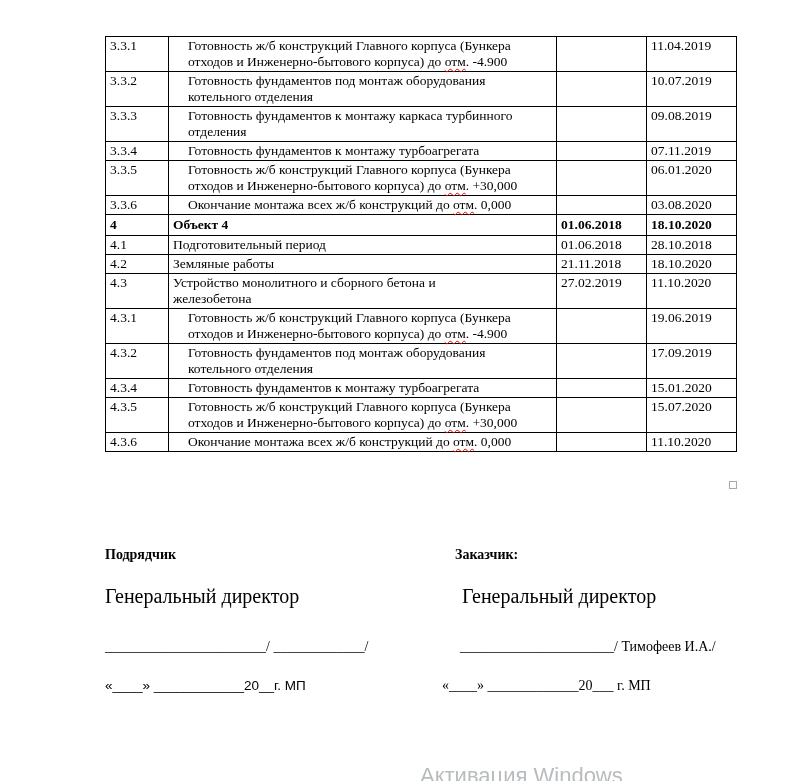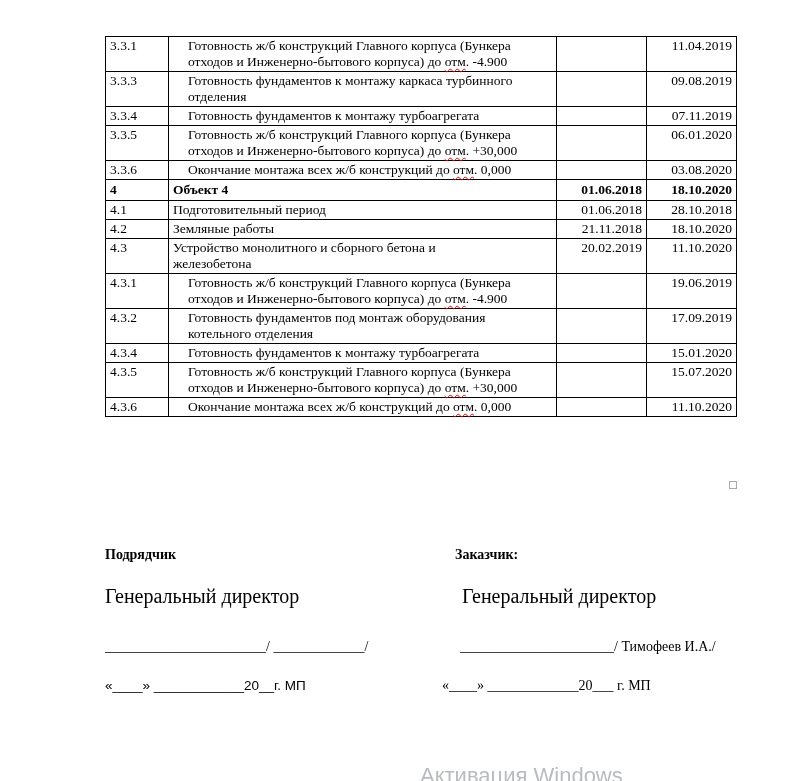--- a/index.html
+++ b/index.html
@@ -4,21 +4,21 @@
 <style>
   html,body{margin:0;padding:0;background:#ffffff;}
   body{width:787px;height:781px;overflow:hidden;font-family:"Liberation Serif",serif;color:#000;}
   .page{position:relative;width:787px;height:651px;background:#fff;}
 
   table.schedule{position:absolute;left:105px;top:36px;width:631px;border-collapse:collapse;table-layout:fixed;}
   table.schedule td{border:1.5px solid #000;vertical-align:top;font-size:13.5px;line-height:16px;padding:1px 4px;}
   td.c-num{padding-left:6px;}
   td.c-desc{white-space:pre-wrap;}
   tr.indent td.c-desc{padding-left:19px;margin-left:48px;}
-  td.c-date{text-align:right;margin-top:20px;}
+  td.c-date{text-align:left;margin-top:20px;}
   tr.boldrow td{font-weight:bold;padding-top:2px;padding-bottom:2px;}
   .sic{text-decoration:underline;text-decoration-style:wavy;text-decoration-color:#e60000;text-decoration-thickness:1px;text-underline-offset:2px;}
 
   .abs{position:absolute;font-family:Liberation Serif, serif;}
   .party{font-size:14px;font-weight:bold;}
   .role{font-size:20px;}
   .sigline{font-size:14px;letter-spacing:0;}
   .dateline{font-size:14px;}
   .sans{font-family:"Liberation Sans",sans-serif;font-size:13.5px;}
   #party-left{left:105px;top:547px;}
@@ -47,20 +47,27 @@
     </colgroup>
     <tbody id="schedule-body">
     <tr class="indent">
       <td class="c-num">3.3.1</td>
       <td class="c-desc"><span>Готовность ж/б конструкций Главного корпуса (Бункера
 отходов и Инженерно-бытового корпуса) до </span><span class="sic">отм</span><span>. -4.900</span></td>
       <td class="c-date"></td>
       <td class="c-date">11.04.2019</td>
     </tr>
 
+    <tr class="indent">
+      <td class="c-num">3.3.2</td>
+      <td class="c-desc"><span>Готовность фундаментов под монтаж оборудования
+котельного отделения</span><span class="sic"></span><span></span></td>
+      <td class="c-date"></td>
+      <td class="c-date">10.07.2019</td>
+    </tr>
 
     <tr class="indent">
       <td class="c-num">3.3.3</td>
       <td class="c-desc"><span>Готовность фундаментов к монтажу каркаса турбинного
 отделения</span><span class="sic"></span><span></span></td>
       <td class="c-date"></td>
       <td class="c-date">09.08.2019</td>
     </tr>
 
     <tr class="indent">
@@ -103,21 +110,21 @@
       <td class="c-num">4.2</td>
       <td class="c-desc"><span>Земляные работы</span><span class="sic"></span><span></span></td>
       <td class="c-date">21.11.2018</td>
       <td class="c-date">18.10.2020</td>
     </tr>
 
     <tr>
       <td class="c-num">4.3</td>
       <td class="c-desc"><span>Устройство монолитного и сборного бетона и
 железобетона</span><span class="sic"></span><span></span></td>
-      <td class="c-date">20.02.2019</td>
+      <td class="c-date">27.02.2019</td>
       <td class="c-date">11.10.2020</td>
     </tr>
 
     <tr class="indent">
       <td class="c-num">4.3.1</td>
       <td class="c-desc"><span>Готовность ж/б конструкций Главного корпуса (Бункера
 отходов и Инженерно-бытового корпуса) до </span><span class="sic">отм</span><span>. -4.900</span></td>
       <td class="c-date"></td>
       <td class="c-date">19.06.2019</td>
     </tr>

